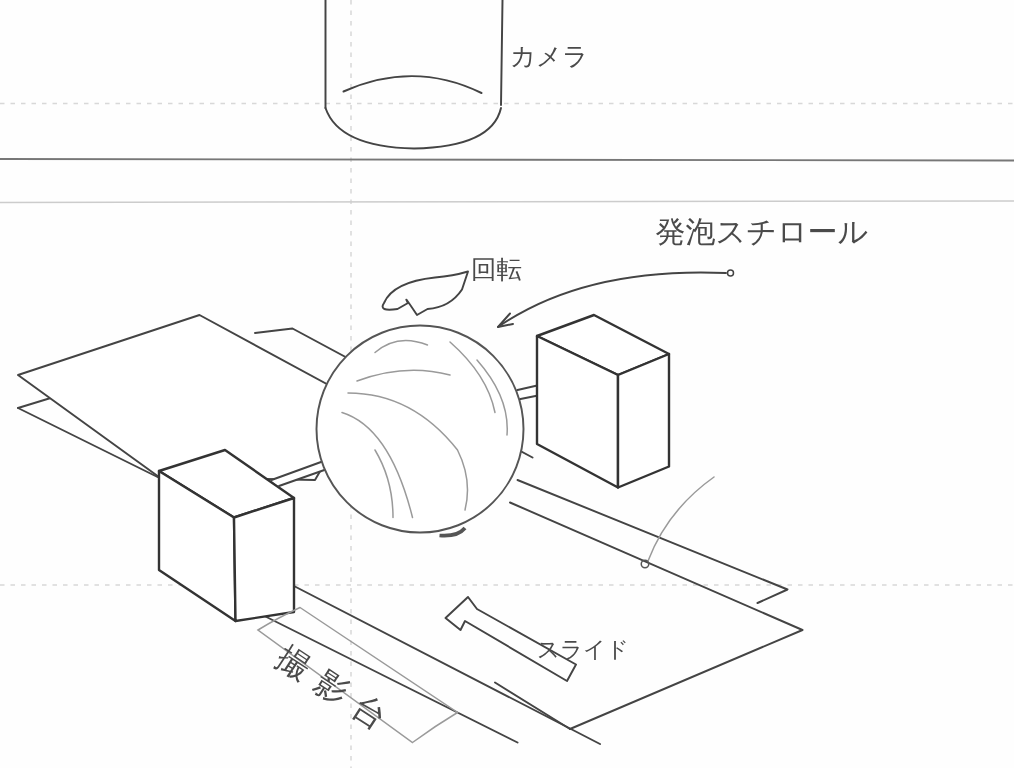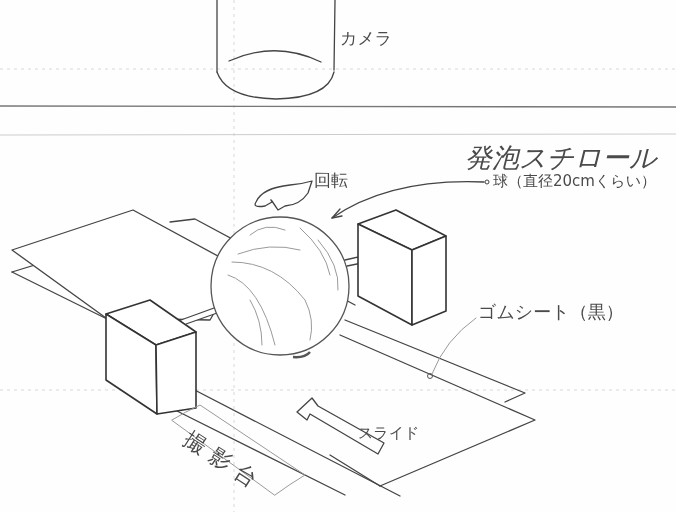--- a/index.html
+++ b/index.html
@@ -84,19 +84,17 @@
 
     <path class="faint" d="M476,318 Q445,340 432,374"></path>
     <circle cx="430" cy="376" r="2.5" fill="none" stroke="#555"></circle>
 
     <path class="thin" d="M297,412 L312,398 L318,406 L384,443 L378,454 L310,414 L307,420 Z"></path>
 
     <path class="faint" d="M172,420 Q185,412 200,405 L305,475 Q290,484 275,495 Z"></path>
   </svg>
 
   <div class="lbl" style="left:340px; top:30px; font-size:17px;">カメラ</div>
-  <div class="lbl" style="left:465px; top:144px; font-size:27px;font-style:italic;">発泡スチロール</div>
-  <div class="lbl" style="left:493px; top:174px; font-size:15px;">球（直径20cmくらい）</div>
+  <div class="lbl" style="left:437px; top:144px; font-size:20px;">発泡スチロール</div>
   <div class="lbl" style="left:314px; top:172px; font-size:17px;text-align:center;">回転</div>
-  <div class="lbl" style="left:478px; top:303px; font-size:18px;">ゴムシート（黒）</div>
   <div class="lbl" style="left:358px; top:403px; font-size:15px;margin-top:23px;">スライド</div>
   <div class="lbl" style="left:192px; top:428px; font-size:22px; transform:rotate(33deg); transform-origin:left top; letter-spacing:8px;">撮影台</div>
 </div>
 
 </body></html>

